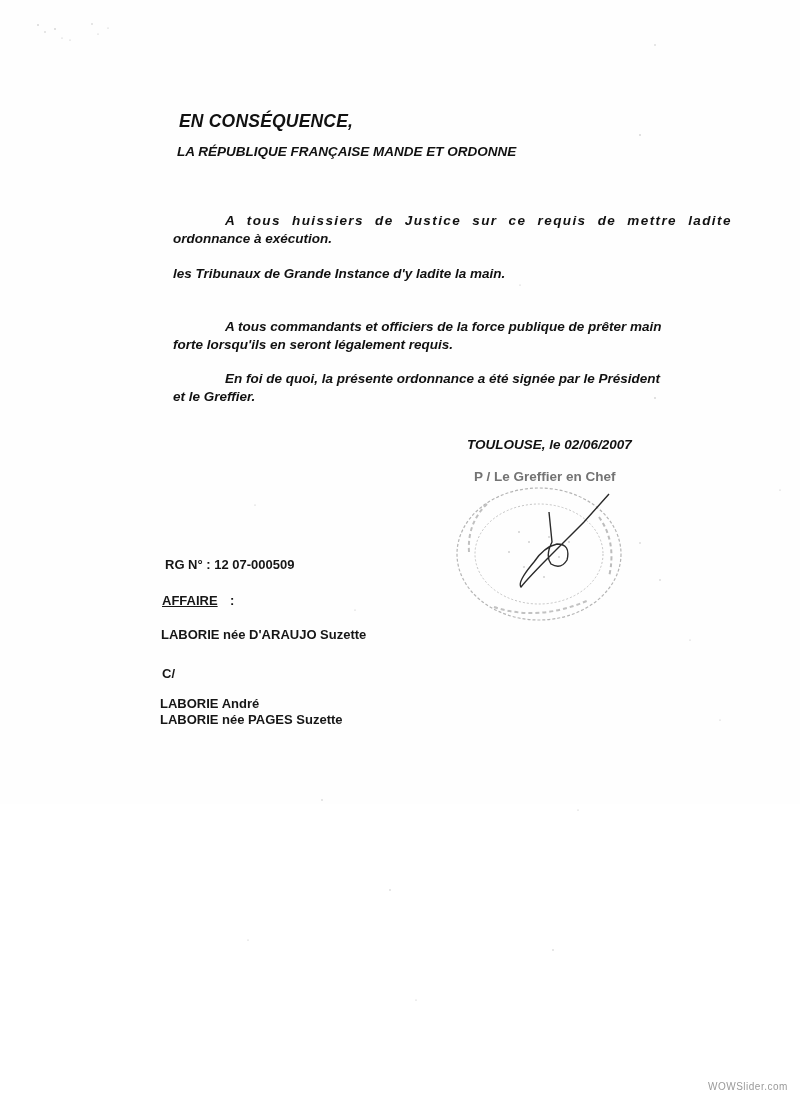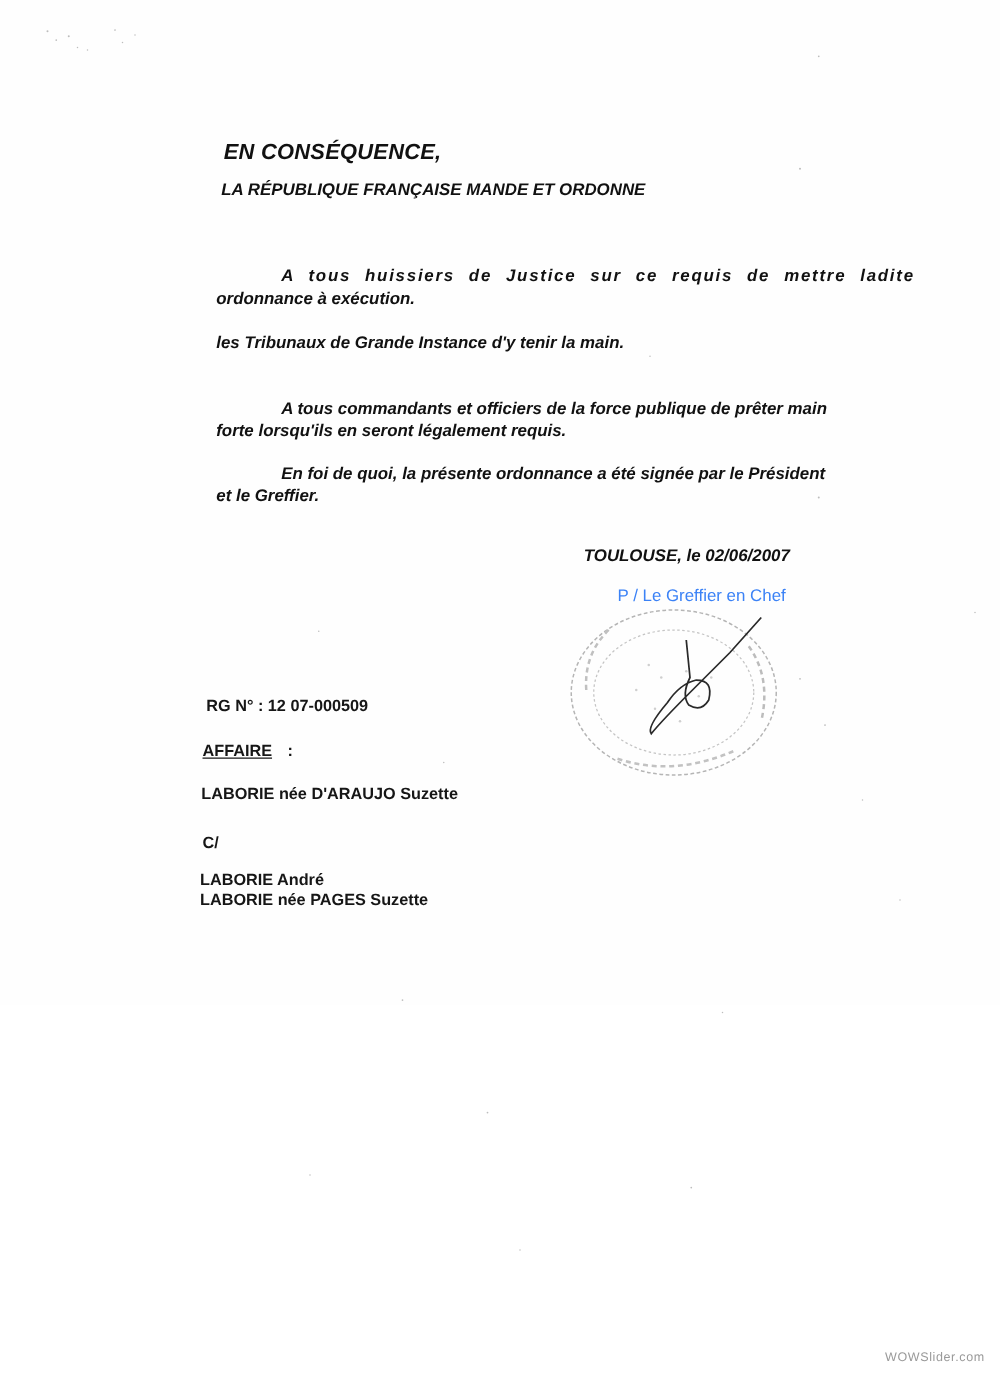--- a/index.html
+++ b/index.html
@@ -63,23 +63,22 @@
     .p4 { top: 370px; }
     .city-date {
       left: 467px; top: 437px;
       font-size: 13.5px;
       font-weight: bold;
       font-style: italic;
     }
     .greffier {
       left: 474px; top: 469px;
       font-size: 13.5px;
-      font-weight: normal;
-      color: #3b82f6;
-      margin-left: 20px;
+      font-weight: bold;
+      color: #737373;
     }
     .stamp {
       position: absolute;
       left: 449px; top: 482px;
       width: 180px;
       height: 140px;
     }
     .case {
       position: absolute;
       font-size: 13px;
@@ -141,21 +140,21 @@
   </svg>
 
   <div class="abs heading1">EN CONSÉQUENCE,</div>
   <div class="abs heading2">LA RÉPUBLIQUE FRANÇAISE MANDE ET ORDONNE</div>
 
   <div class="para p1">
     <span class="l1">A tous huissiers de Justice sur ce requis de mettre ladite</span>
     <span class="l2">ordonnance à exécution.</span>
   </div>
   <div class="para p2">
-    <span class="l2">les Tribunaux de Grande Instance d'y tenir la main.</span>
+    <span class="l2">les Tribunaux de Grande Instance d'y ladite la main.</span>
   </div>
   <div class="para p3">
     <span class="l1">A tous commandants et officiers de la force publique de prêter main</span>
     <span class="l2">forte lorsqu'ils en seront  légalement requis.</span>
   </div>
   <div class="para p4">
     <span class="l1">En foi de quoi, la présente ordonnance a été signée par le Président</span>
     <span class="l2">et le Greffier.</span>
   </div>
 

